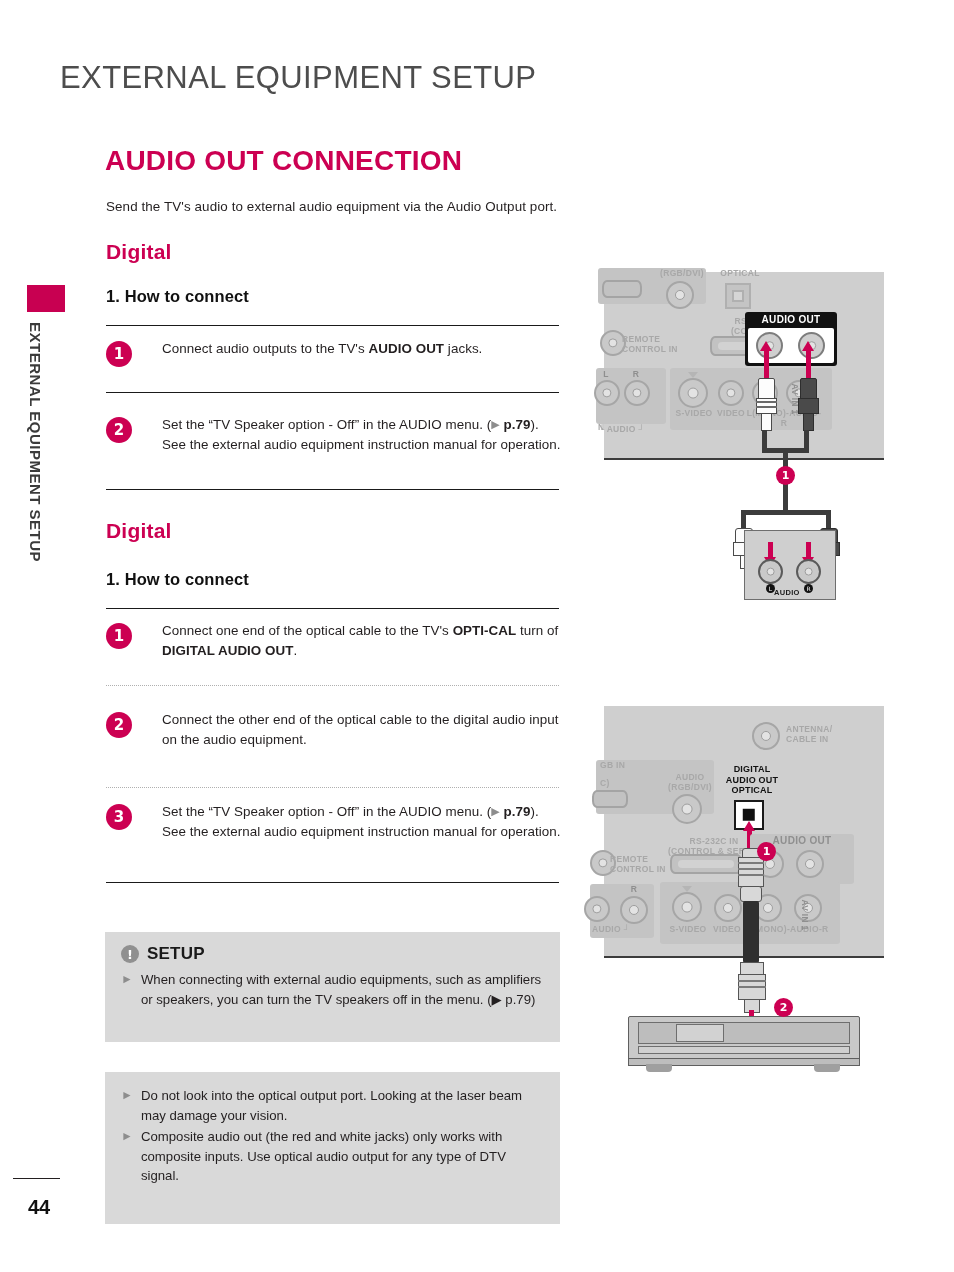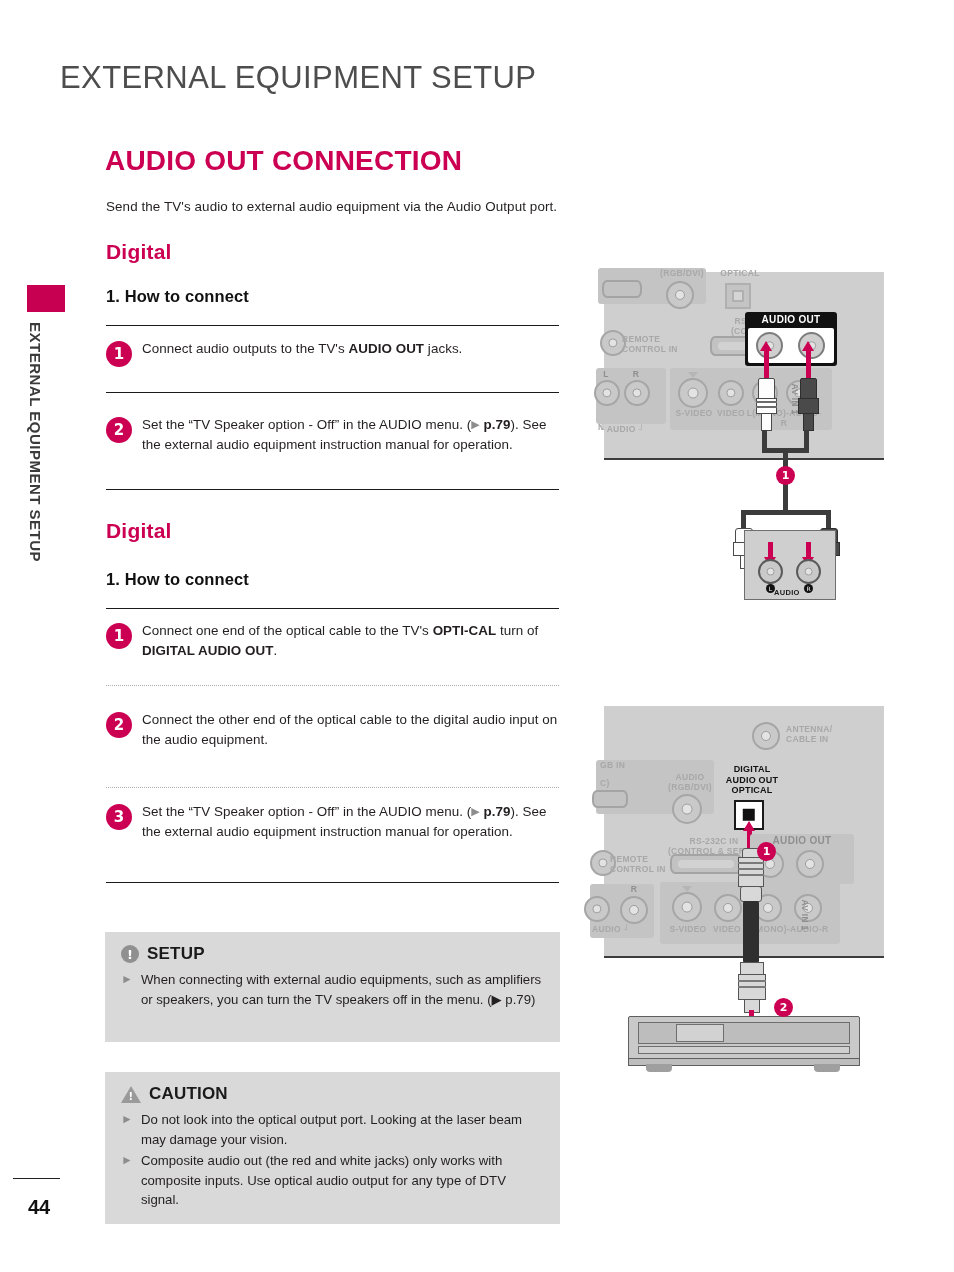--- a/index.html
+++ b/index.html
@@ -55,21 +55,21 @@
   .rule-solid{position:absolute;left:106px;width:453px;height:0;border-top:1.3px solid #1a1a1a;}
   .rule-dotted{position:absolute;left:106px;width:453px;height:0;border-top:1.3px dotted #b0b0b0;}
   .step{position:absolute;left:106px;width:455px;}
   .step-badge{
     position:absolute;left:0;top:2px;width:26px;height:26px;border-radius:50%;
     background:#cc0052;color:#fff;font-size:15px;font-weight:bold;
     display:flex;align-items:center;justify-content:center;
     font-family:"DejaVu Sans",sans-serif;
   }
   .step-text{
-    margin-left:36px;font-size:13.4px;line-height:19.5px;color:#231f20;
+    margin-left:56px;font-size:13.4px;line-height:19.5px;color:#231f20;
     letter-spacing:.05px;
   }
   .step-text b{font-weight:bold;}
   .tri{color:#8d8d8d;font-size:11px;vertical-align:1px;}
   
   .infobox{
     position:absolute;left:105px;width:455px;background:#d9d9d9;
     box-sizing:border-box;padding:12px 16px 14px 16px;
   }
   .infobox .bhead{
@@ -227,24 +227,20 @@
     <span class="icon-note">!</span>
     <span>SETUP</span>
   </div>
   <div class="bullet">
     <span class="tri2">►</span>
     <span>When connecting with external audio equipments, such as amplifiers or speakers, you can turn the TV speakers off in the menu.  (▶ p.79)</span>
   </div>
 </div>
 
 <div class="infobox" id="caution-box" style="top:1072px;height:152px">
-  <div class="bhead">
-    <span class="icon-caution"></span>
-    <span>CAUTION</span>
-  </div>
   <div class="bullet">
     <span class="tri2">►</span>
     <span>Do not look into the optical output port. Looking at the laser beam may damage your vision.</span>
   </div>
   <div class="bullet">
     <span class="tri2">►</span>
     <span>Composite audio out (the red and white jacks) only works with composite inputs. Use optical audio output for any type of DTV signal.</span>
   </div>
 </div>
 

